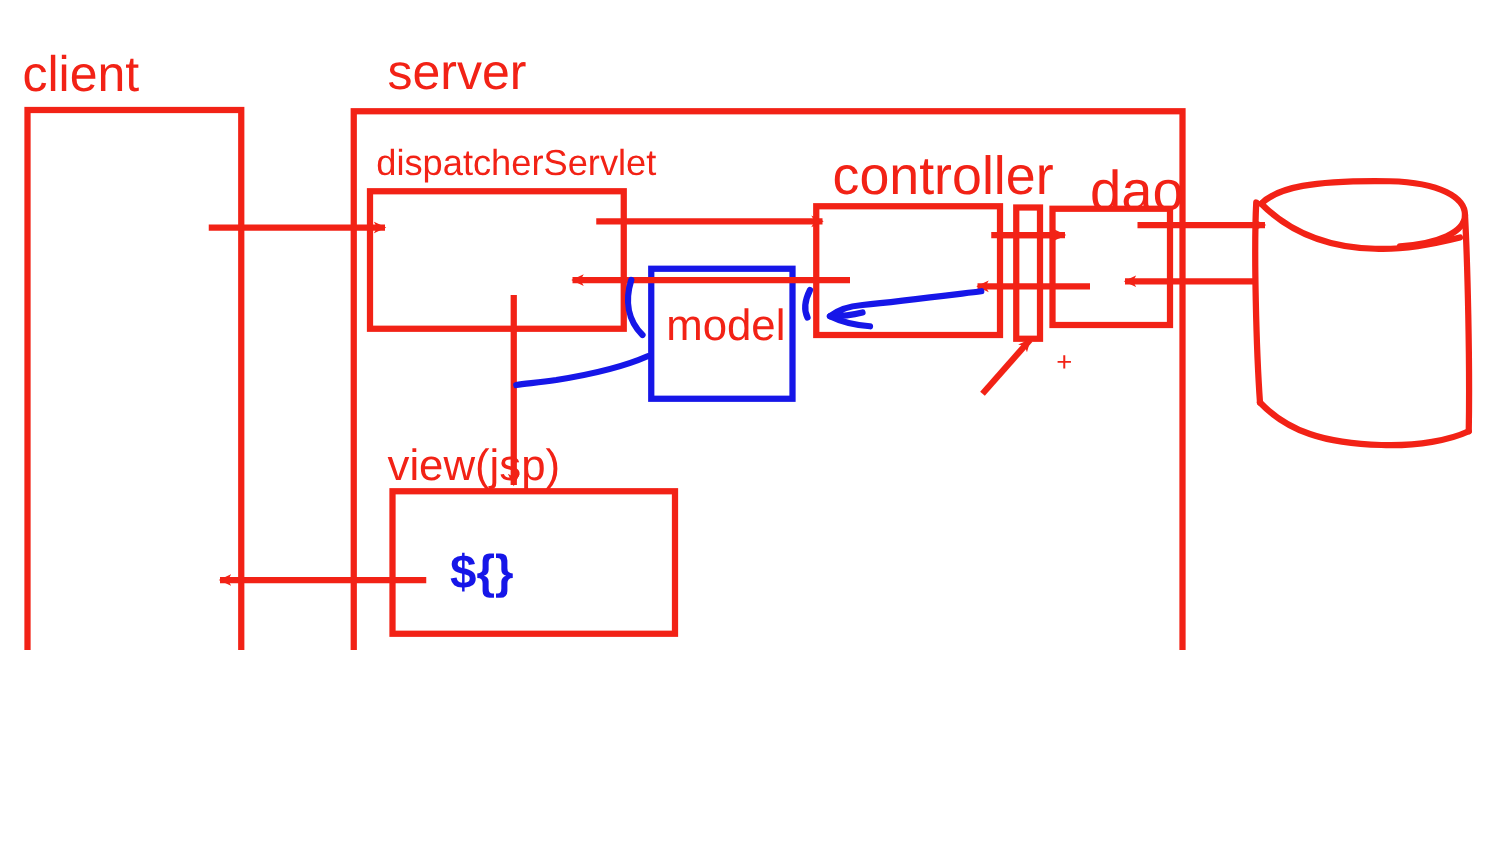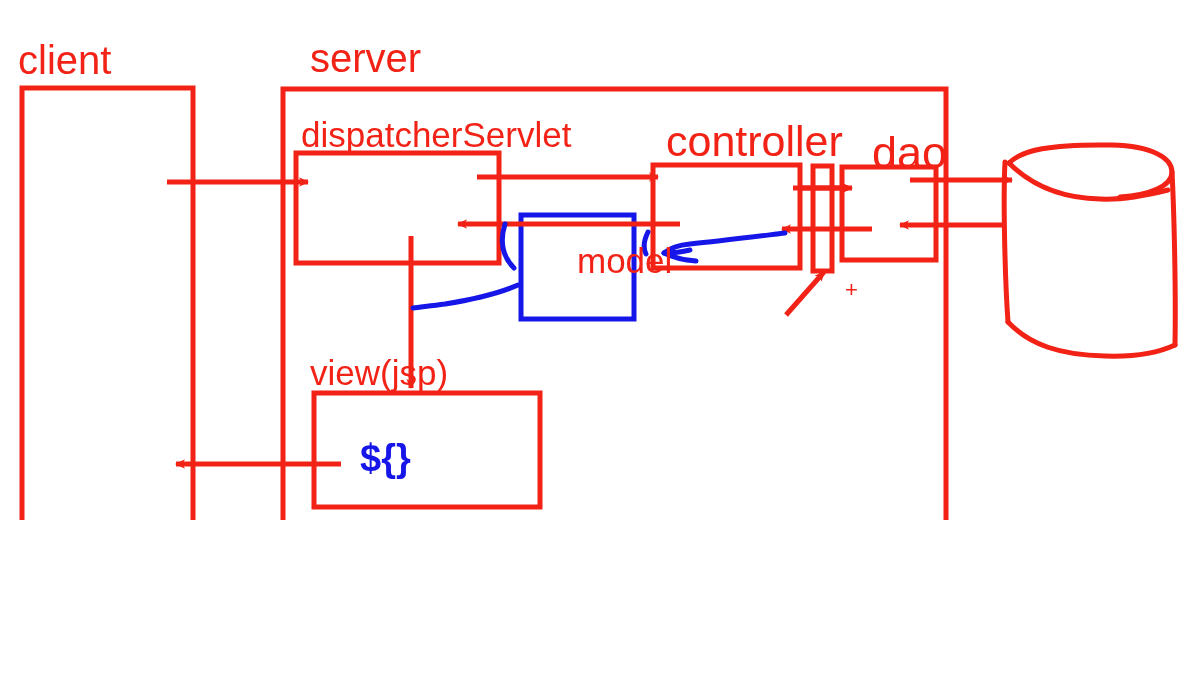--- a/index.html
+++ b/index.html
@@ -31,24 +31,24 @@
     font-family: "Liberation Sans", sans-serif;
     white-space: nowrap;
     line-height: 1;
     user-select: none;
   }
   .lbl-red  { color: #f22216; }
   .lbl-blue { color: #1616e8; }
 
   .lbl-client    { left: 18px;  top: 40px;  font-size: 40px; }
   .lbl-server    { left: 291px; top: 38px;  font-size: 40px; margin-left: 19px; }
-  .lbl-dispatch  { left: 301px; top: 117px; font-size: 35px; }
+  .lbl-dispatch  { left: 301px; top: 117px; font-size: 29px; }
   .lbl-controller{ left: 666px; top: 120px; font-size: 43px; }
   .lbl-dao       { left: 872px; top: 130px; font-size: 45px; }
-  .lbl-model     { left: 533px; top: 243px; font-size: 35px; margin-left: 44px; }
+  .lbl-model     { left: 533px; top: 243px; font-size: 35px; }
   .lbl-service   { left: 762px; top: 312px; font-size: 35px; }
   .lbl-plus      { left: 845px; top: 279px; font-size: 22px; }
   .lbl-viewjsp   { left: 310px; top: 355px; font-size: 35px; }
   .lbl-expr      { left: 360px; top: 439px; font-size: 38px; font-weight: 600; }
 </style>
 </head>
 <body>
 
 <div id="canvas-wrap">
 

